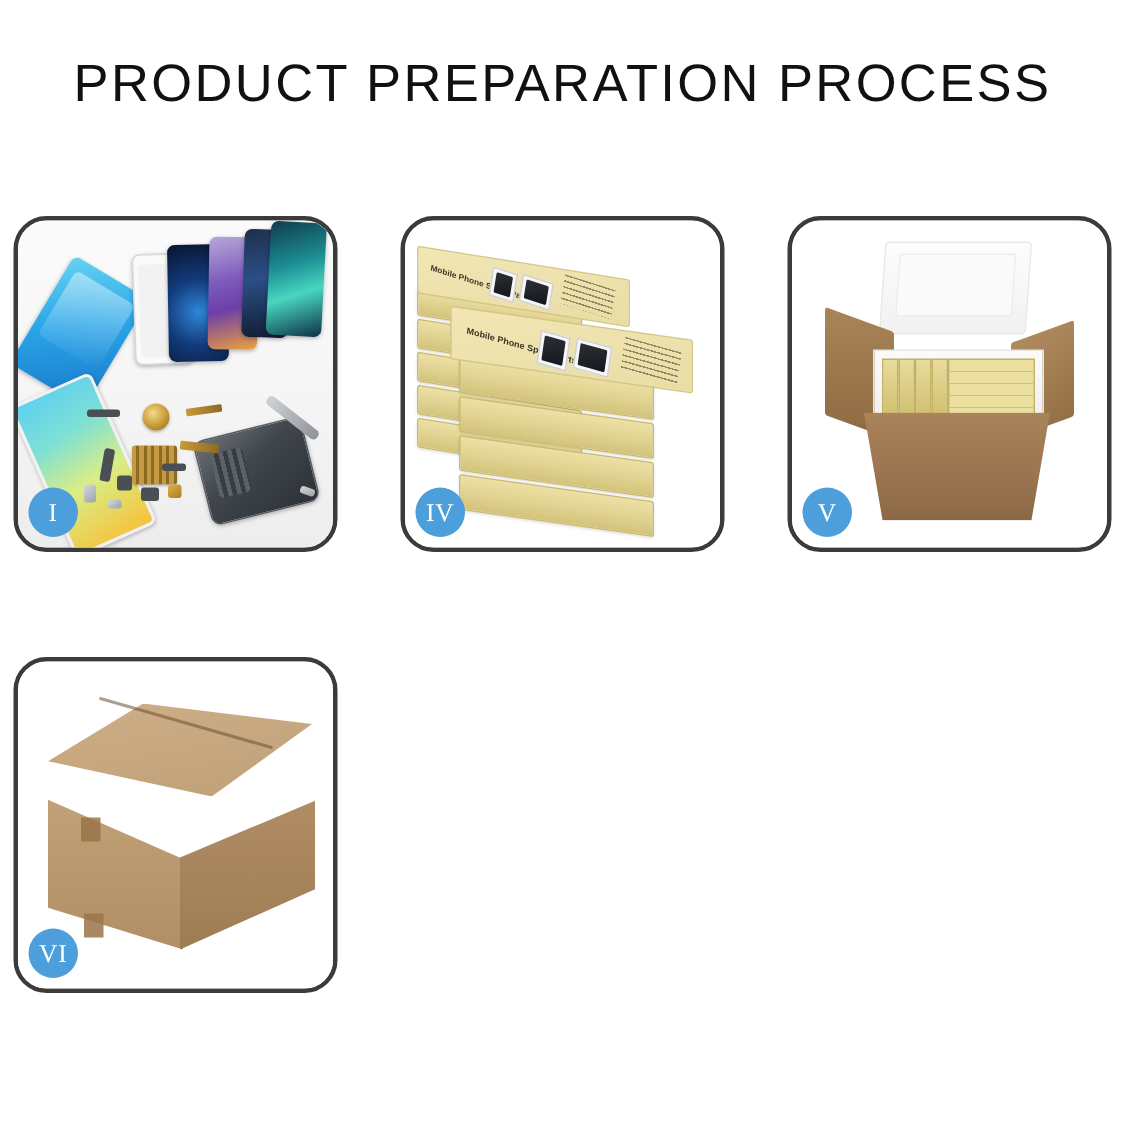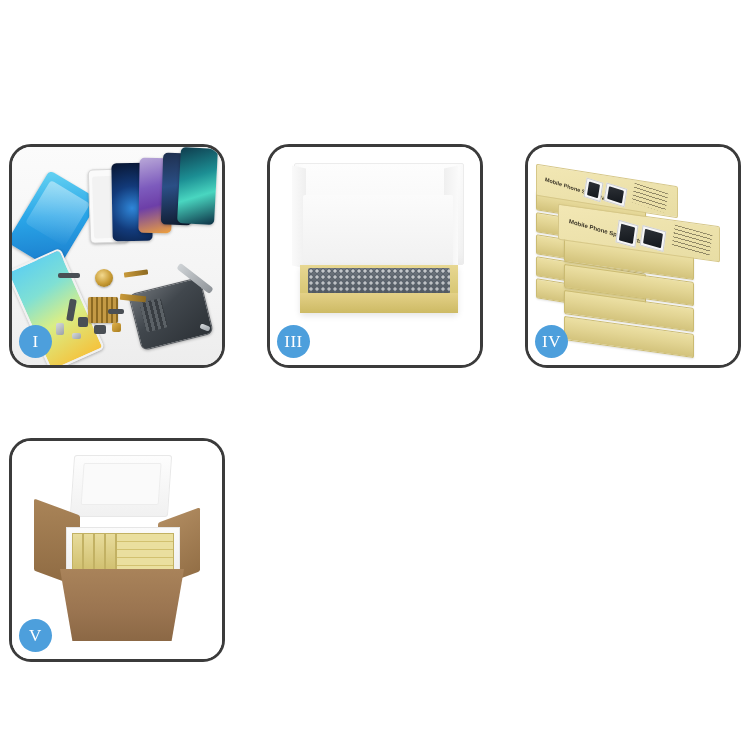--- a/index.html
+++ b/index.html
@@ -382,20 +382,21 @@
   .c-tape {
     position: absolute; width: 13px; height: 16px;
     background: #9a7449;
     opacity: .85;
   }
 </style>
 </head>
 <body>
 
 <div class="header">
+  <div class="title">PRODUCT PREPARATION PROCESS</div>
 </div>
 
 <div class="grid">
 
   <div class="panel">
     <div class="panel-photo p1">
       <div class="ph ph-a"></div>
       <div class="ph ph-b"></div>
       <div class="ph ph-c"></div>
       <div class="ph ph-d"></div>
@@ -415,32 +416,20 @@
       <div class="part gold" style="left:100px;top:176px;width:9px;height:9px;"></div>
       <div class="part" style="left:96px;top:162px;width:16px;height:5px;"></div>
       <div class="part silver" style="left:60px;top:186px;width:9px;height:6px;"></div>
       <div class="tool"></div>
       <div class="part silver" style="right:12px;top:178px;width:10px;height:5px;transform:rotate(20deg);"></div>
     </div>
     <div class="badge">I</div>
   </div>
 
 
-  <div class="panel">
-    <div class="panel-photo p3">
-      <div class="box3-lid"></div>
-      <div class="box3-flap-l"></div>
-      <div class="box3-flap-r"></div>
-      <div class="box3-foam"></div>
-      <div class="box3-base"></div>
-      <div class="box3-bubble"></div>
-      <div class="box3-base-front"></div>
-    </div>
-    <div class="badge">III</div>
-  </div>
 
   <div class="panel">
     <div class="panel-photo p4">
       <div class="stack">
 
         <div class="kbox" style="left:8px;top:52px;width:108px;height:18px;transform:skewY(9deg);"></div>
         <div class="kbox" style="left:8px;top:74px;width:108px;height:18px;transform:skewY(9deg);"></div>
         <div class="kbox" style="left:8px;top:96px;width:108px;height:18px;transform:skewY(9deg);"></div>
         <div class="kbox" style="left:8px;top:118px;width:108px;height:18px;transform:skewY(9deg);"></div>
         <div class="kbox" style="left:8px;top:140px;width:108px;height:18px;transform:skewY(9deg);"></div>
@@ -485,14 +474,25 @@
       <div class="v-ybox" style="left:60px;"></div>
       <div class="v-ybox" style="left:71px;"></div>
       <div class="v-ybox" style="left:82px;"></div>
       <div class="v-ybox" style="left:93px;"></div>
       <div class="v-ybox2"></div>
       <div class="v-body"></div>
     </div>
     <div class="badge">V</div>
   </div>
 
+  <div class="panel">
+    <div class="panel-photo p6">
+      <div class="c-top"></div>
+      <div class="c-seam"></div>
+      <div class="c-left"></div>
+      <div class="c-right2"></div>
+      <div class="c-tape" style="left:42px;top:104px;"></div>
+      <div class="c-tape" style="left:44px;top:168px;"></div>
+    </div>
+    <div class="badge">VI</div>
+  </div>
 
 </div>
 
 </body></html>

